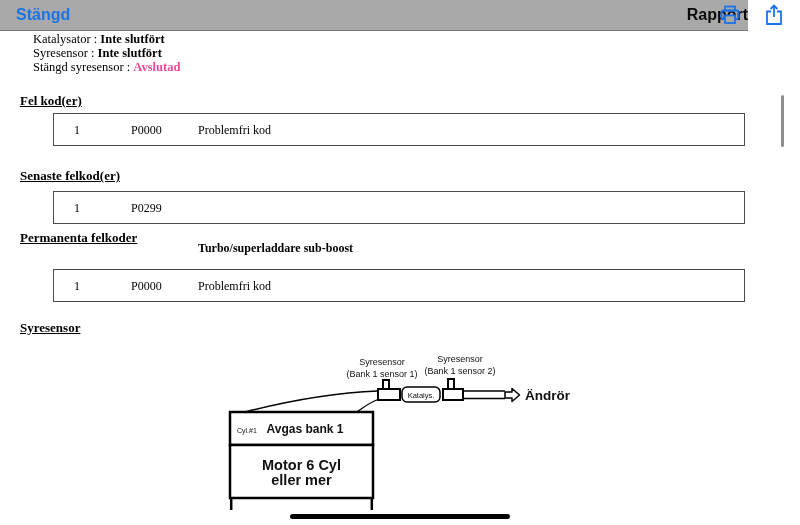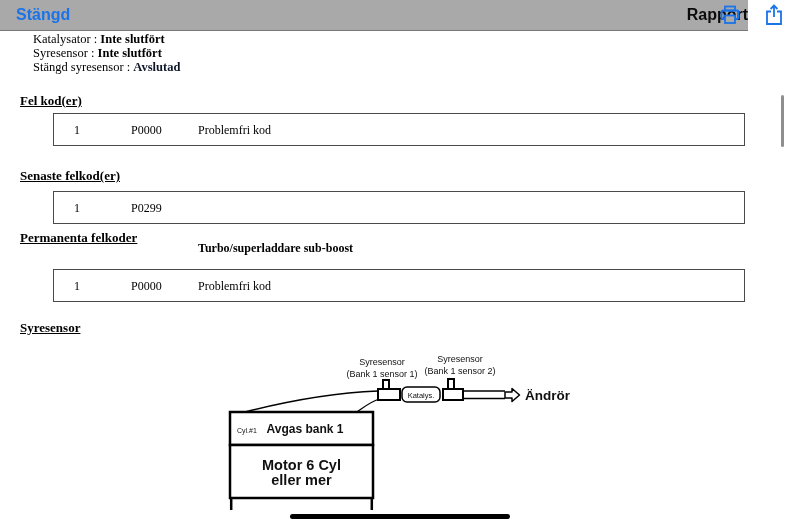--- a/index.html
+++ b/index.html
@@ -27,21 +27,21 @@
   .nav-icon-btn {
     position:absolute; top:3px; width:26px; height:26px;
     border:none; background:none; cursor:pointer; color:#1a73e8;
   }
   .nav-icon-btn.print { left:717px; }
   .nav-icon-btn.share { left:761px; }
 
   
   .status-line { position:absolute; left:33px; font-size:12.5px; line-height:14px; white-space:nowrap; }
   .status-line .val { font-weight:700;margin-top:44px; }
-  .status-line .val.green { color:#0f172a; }
+  .status-line .val.green { color:#ec4899; }
 
   
   .sec-heading {
     position:absolute; left:20px; font-size:13px; font-weight:700;
     text-decoration:underline; white-space:nowrap;
   }
 
   
   .report-table {
     position:absolute; left:53px; width:692px; height:33px;

